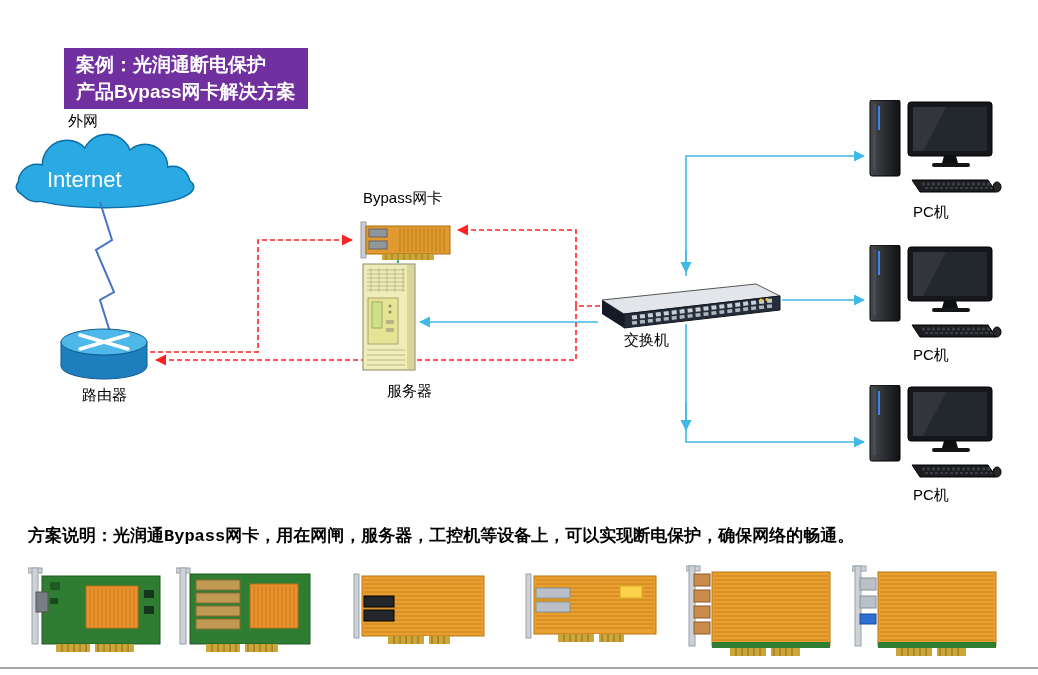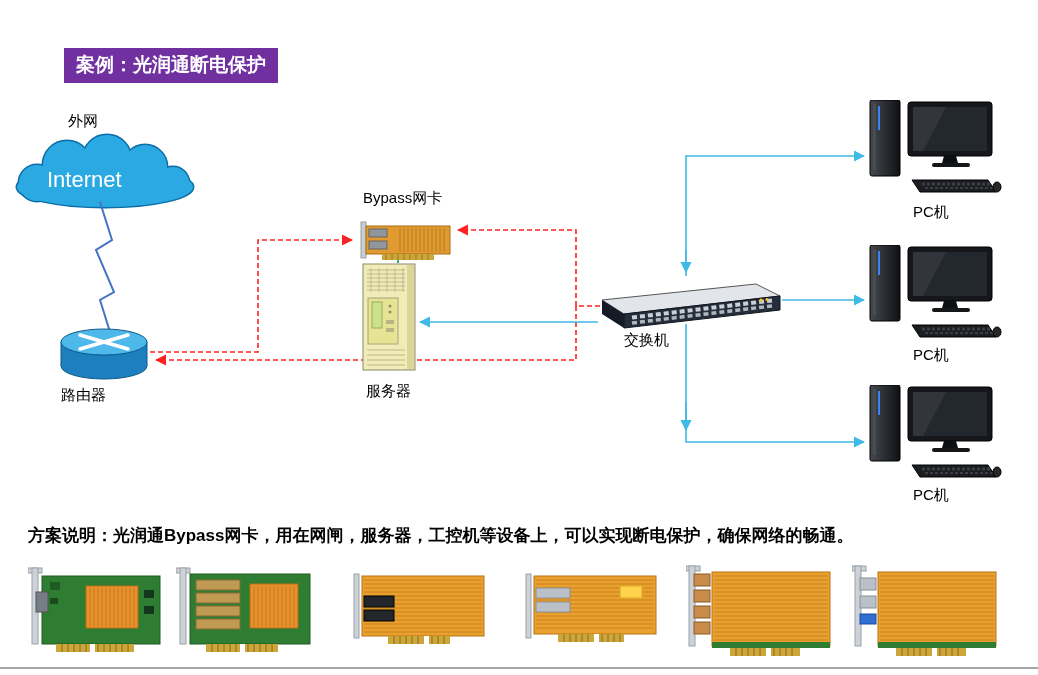--- a/index.html
+++ b/index.html
@@ -37,20 +37,21 @@
   }
   .desc {
     position: absolute;
     left: 28px;
     top: 524px;
     width: 990px;
     font-size: 17px;
     font-weight: bold;
     color: #000000;
     white-space: nowrap;
+    font-family: Liberation Mono, monospace;
   }
   .bottom-rule {
     position: absolute;
     left: 0;
     top: 667px;
     width: 1038px;
     height: 2px;
     background: #a6a6a6;
   }
   svg { display: block; }
@@ -91,20 +92,21 @@
     <path d="M686,250 L686,272" fill="none" stroke="#3FB9E6" stroke-width="1.6" marker-end="url(#mc)"></path>
 
     <path d="M782,300 L864,300" fill="none" stroke="#3FB9E6" stroke-width="1.6" marker-end="url(#mc)"></path>
 
     <path d="M686,324 L686,442 L864,442" fill="none" stroke="#3FB9E6" stroke-width="1.6" marker-end="url(#mc)"></path>
     <path d="M686,402 L686,430" fill="none" stroke="#3FB9E6" stroke-width="1.6" marker-end="url(#mc)"></path>
   </svg>
 
   <div class="title-badge">
     <div>案例：光润通断电保护</div>
+    <div>产品Bypass网卡解决方案</div>
   </div>
 
   <div class="lbl" style="left:68px;top:112px">外网</div>
 
   <svg class="abs" style="left:5px;top:133px" width="205" height="82" viewBox="0 0 205 82">
     <g stroke="#0C6DA8" stroke-width="3" fill="#2BA9E2">
       <circle cx="32" cy="50" r="18"></circle>
       <circle cx="62" cy="32" r="24"></circle>
       <circle cx="102" cy="26" r="24"></circle>
       <circle cx="140" cy="34" r="22"></circle>
@@ -128,21 +130,21 @@
 
   <svg class="abs" style="left:58px;top:328px" width="95" height="55" viewBox="0 0 95 55">
     <ellipse cx="46" cy="38" rx="43" ry="13" fill="#1E7FBF" stroke="#0C5A8C"></ellipse>
     <rect x="3" y="14" width="86" height="24" fill="#1E7FBF"></rect>
     <line x1="3" y1="14" x2="3" y2="38" stroke="#0C5A8C"></line>
     <line x1="89" y1="14" x2="89" y2="38" stroke="#0C5A8C"></line>
     <ellipse cx="46" cy="14" rx="43" ry="13" fill="#4FB8EA" stroke="#0C5A8C"></ellipse>
     <line x1="22" y1="7" x2="70" y2="21" stroke="#ffffff" stroke-width="3.5" stroke-linecap="round"></line>
     <line x1="70" y1="7" x2="22" y2="21" stroke="#ffffff" stroke-width="3.5" stroke-linecap="round"></line>
   </svg>
-  <div class="lbl" style="left:61px;top:386px">路由器</div>
+  <div class="lbl" style="left:82px;top:386px">路由器</div>
 
   <div class="lbl" style="left:363px;top:189px">Bypass网卡</div>
   <svg class="abs" style="left:360px;top:220px" width="95" height="45" viewBox="0 0 95 45">
     <rect x="1" y="2" width="5" height="36" fill="#c8cdd2" stroke="#97a0a8"></rect>
     <rect x="6" y="6" width="84" height="28" fill="#E09A30" stroke="#A96F14"></rect>
     <path d="M40 8V32M44 8V32M48 8V32M52 8V32M56 8V32M60 8V32M64 8V32M68 8V32M72 8V32M76 8V32M80 8V32M84 8V32" stroke="#b97c18" stroke-width="1"></path>
     <rect x="9" y="9" width="18" height="8" fill="#8f969c" stroke="#666"></rect>
     <rect x="9" y="21" width="18" height="8" fill="#8f969c" stroke="#666"></rect>
     <rect x="22" y="34" width="52" height="6" fill="#CDA63A"></rect>
     <path d="M26 34V40M32 34V40M38 34V40M44 34V40M50 34V40M56 34V40M62 34V40M68 34V40" stroke="#9a7a20" stroke-width="1"></path>
@@ -154,21 +156,21 @@
     <path d="M7 8H45M7 12H45M7 16H45M7 20H45M7 24H45M7 28H45" stroke="#BDB88C" stroke-width="1"></path>
     <path d="M11 6V30M19 6V30M27 6V30M35 6V30M43 6V30" stroke="#BDB88C" stroke-width="1"></path>
     <rect x="8" y="36" width="30" height="46" fill="#E7E394" stroke="#A9A477"></rect>
     <rect x="12" y="40" width="10" height="26" fill="#CDE08A" stroke="#9AB05E"></rect>
     <circle cx="30" cy="44" r="1.5" fill="#8f8d62"></circle>
     <circle cx="30" cy="50" r="1.5" fill="#8f8d62"></circle>
     <rect x="26" y="58" width="8" height="4" fill="#b8b485"></rect>
     <rect x="26" y="66" width="8" height="4" fill="#b8b485"></rect>
     <path d="M7 88H45M7 93H45M7 98H45M7 103H45" stroke="#BDB88C" stroke-width="1"></path>
   </svg>
-  <div class="lbl" style="left:366px;top:382px">服务器</div>
+  <div class="lbl" style="left:387px;top:382px">服务器</div>
 
   <svg class="abs" style="left:598px;top:272px" width="185" height="62" viewBox="0 0 185 62">
     <polygon points="4,28 158,12 182,24 26,42" fill="#E2E6EA" stroke="#555" stroke-width="1"></polygon>
     <polygon points="26,42 182,24 182,38 26,56" fill="#252D3A" stroke="#10151F"></polygon>
     <polygon points="4,28 26,42 26,56 4,42" fill="#151B26"></polygon>
     <path d="M34 45.5 L176 28.2" stroke="#C9D0D8" stroke-width="4" stroke-dasharray="5 3" fill="none"></path>
     <path d="M34 51 L176 33.7" stroke="#AEB6BF" stroke-width="3.5" stroke-dasharray="5 3" fill="none"></path>
     <circle cx="169" cy="27.5" r="1.6" fill="#F4C430"></circle>
     <circle cx="163" cy="28.2" r="1.6" fill="#F4C430"></circle>
   </svg>

